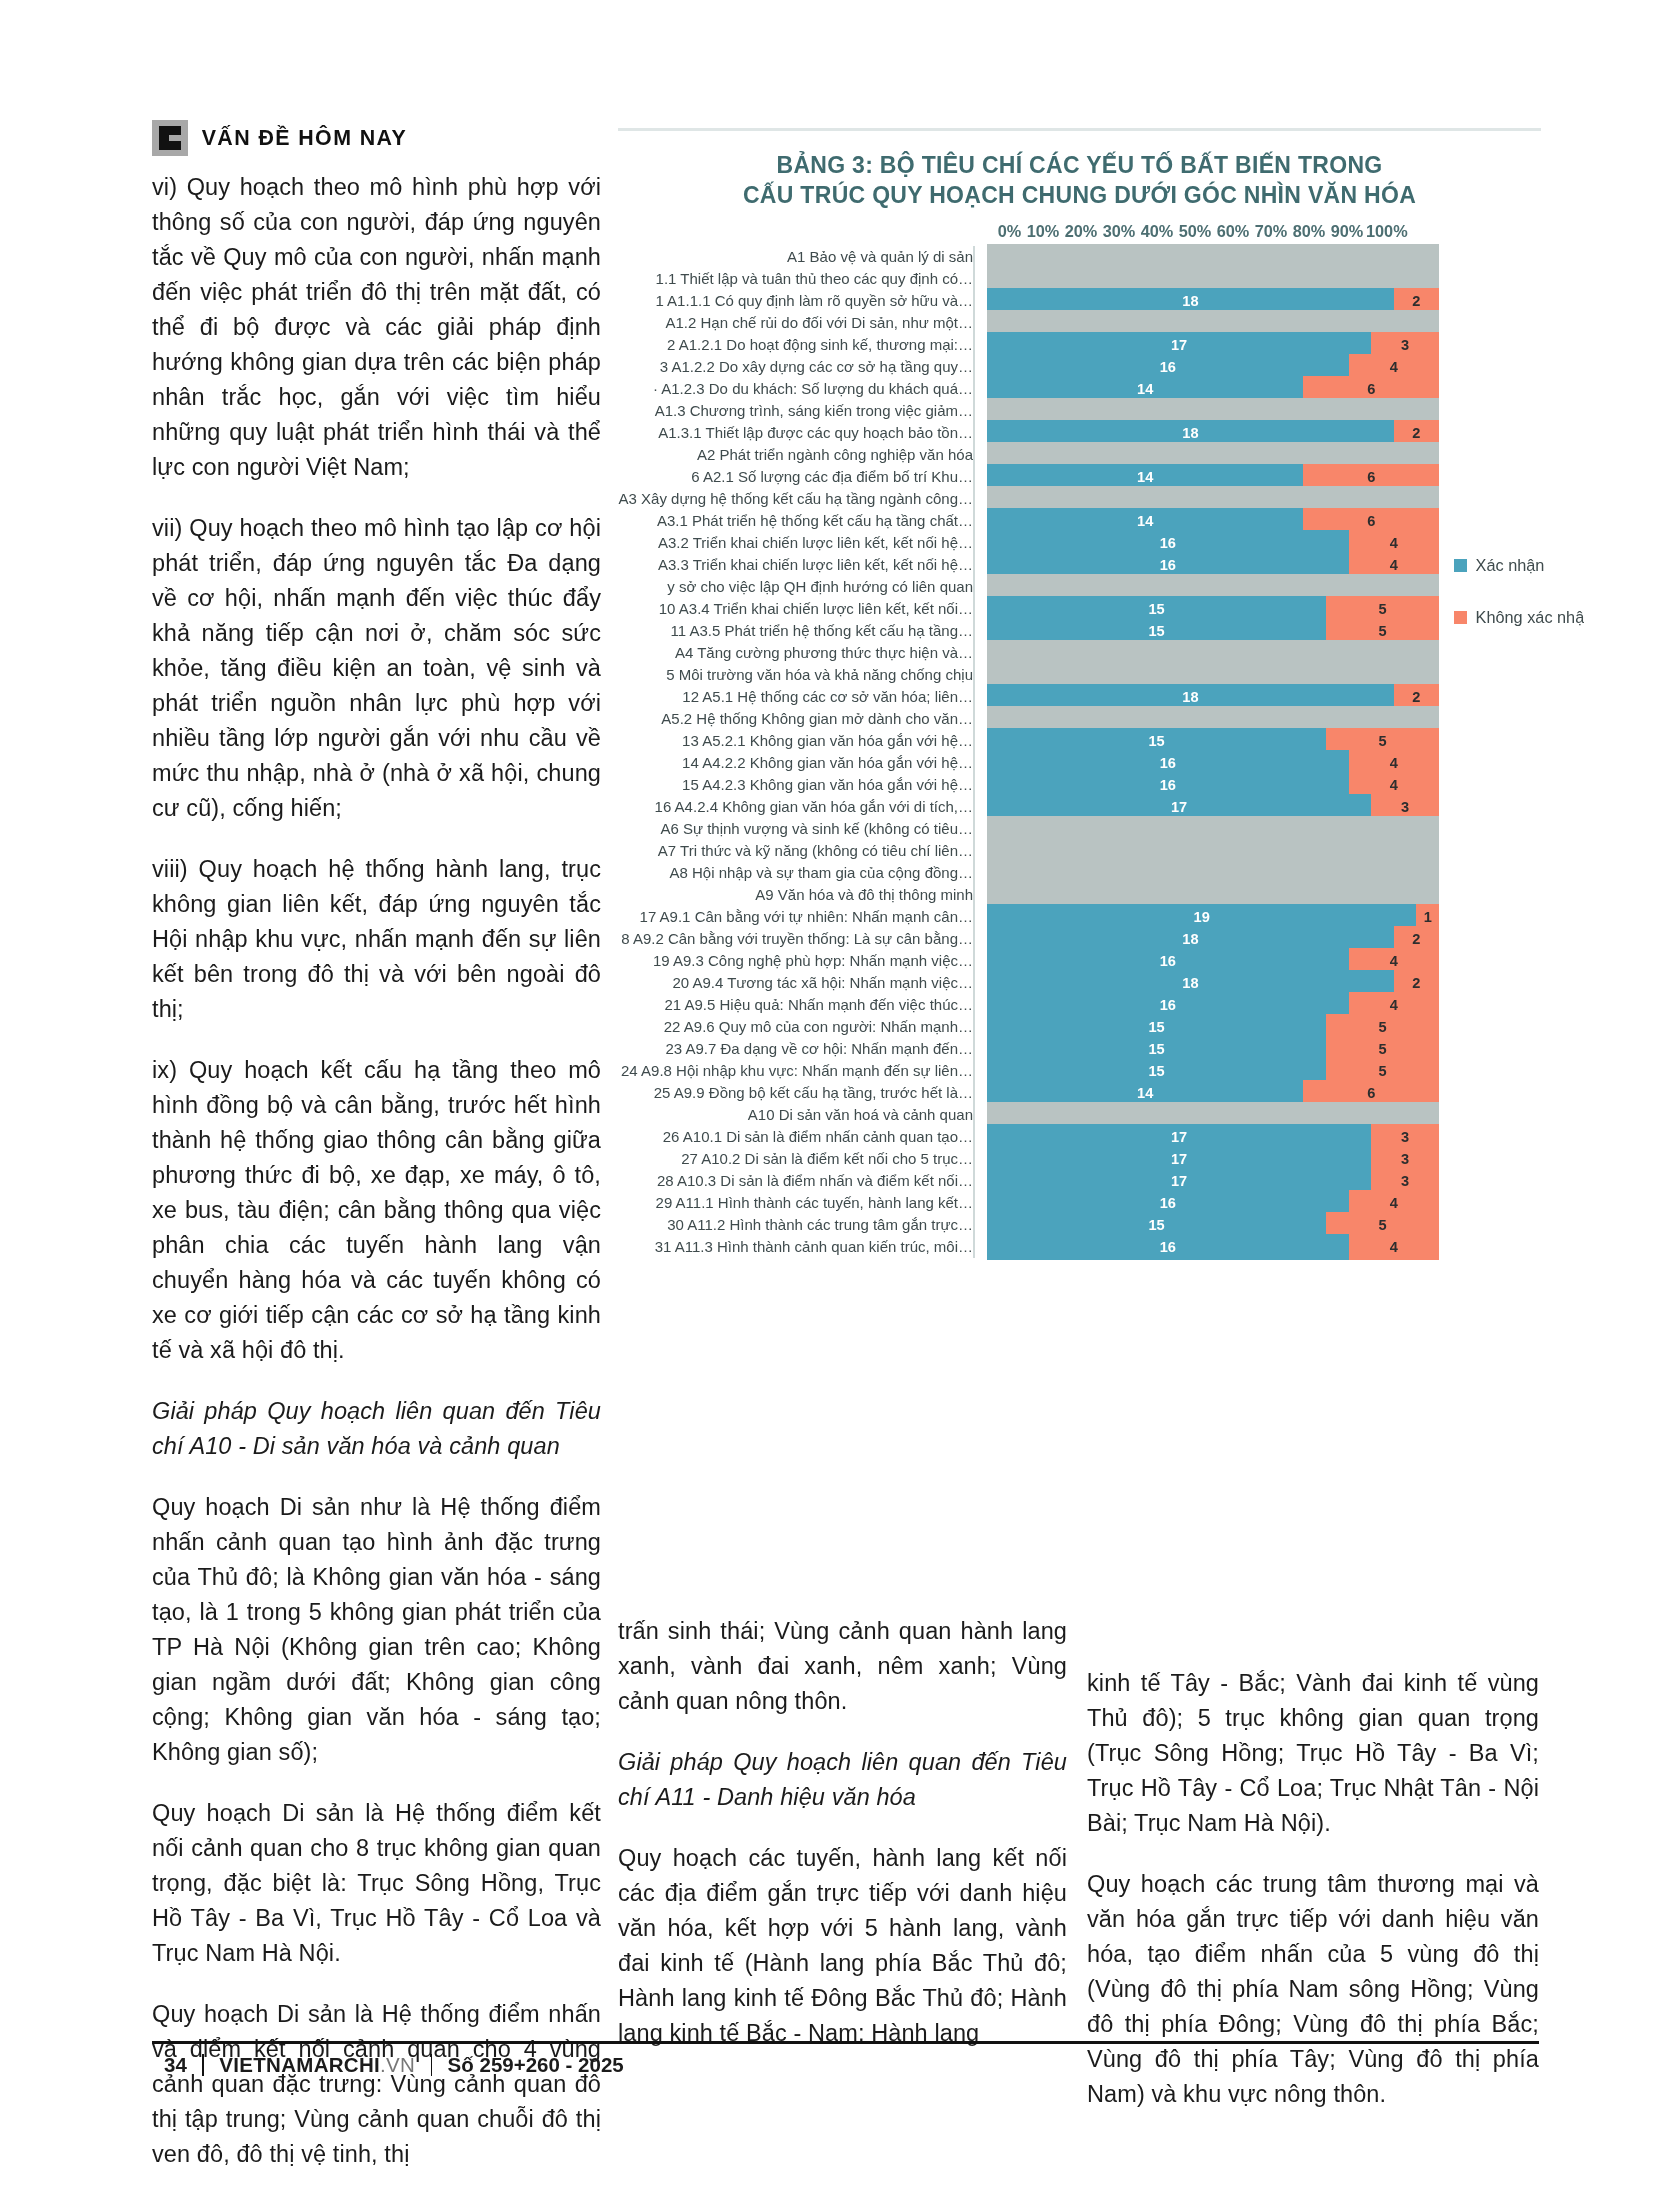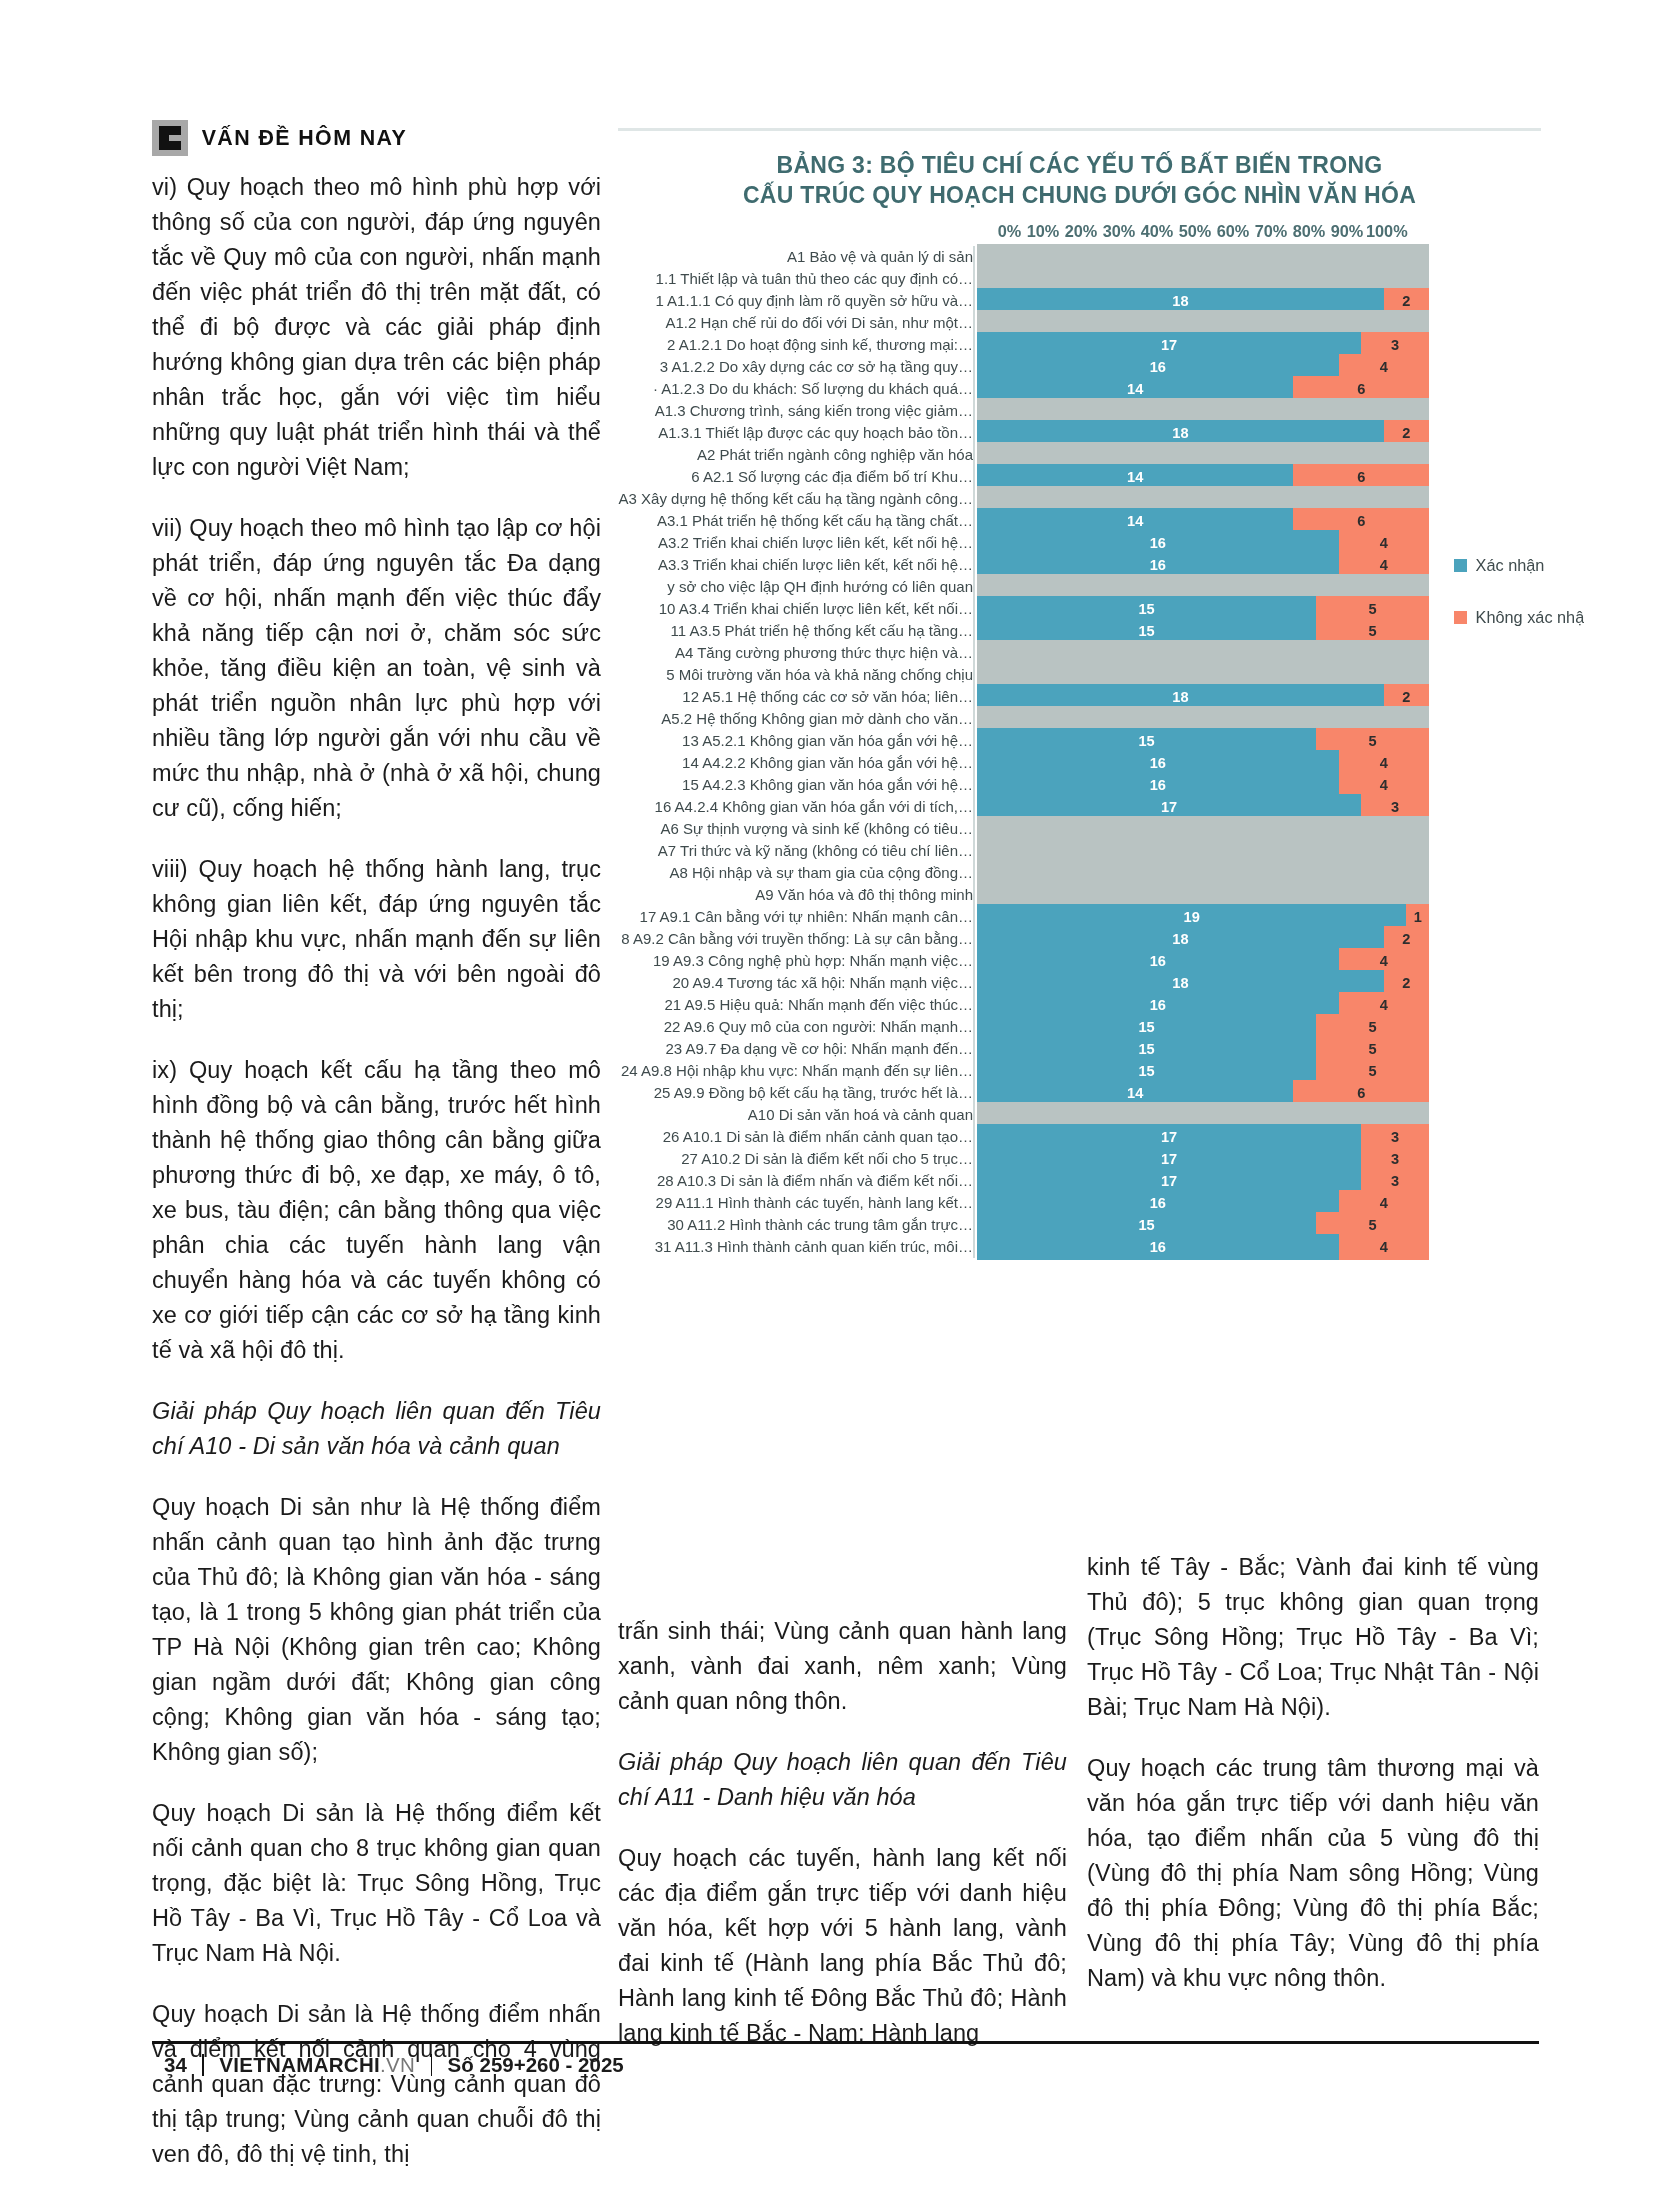--- a/index.html
+++ b/index.html
@@ -20,40 +20,40 @@
   .logo-mark::after{content:""; position:absolute; left:6.8px; top:6px; width:22px; height:9.4px; background:#111;}
   .logo-mark i{position:absolute; left:17px; top:20.5px; width:12px; height:9.4px; background:#111; display:block;}
   .masthead-title{font-size:21.4px; font-weight:bold; letter-spacing:1.4px; color:#111;}
 
   
   .col{position:absolute; text-align:justify;}
   .col p{margin:0 0 26px 0; font-size:23.5px; line-height:35px; font-weight:300; letter-spacing:0.1px;}
   .col p.italic{font-style:italic;}
   .colA{left:152px; top:170px; width:449px;}
   .colB{left:618px; top:1614px; width:449px;}
-  .colC{left:1087px; top:1550px; width:452px;}
+  .colC{left:1087px; top:1666px; width:452px;}
 
   
   .figure{position:absolute; left:618px; top:128px; width:923px;}
   .fig-rule{height:2.6px; background:#dfe6e6; width:100%; margin-bottom:19px;}
   .fig-title{
     text-align:center; color:#3f6b6f; font-weight:bold;
     font-size:23px; line-height:30px; letter-spacing:0.3px;
   }
   .axis-scale{
     margin-top:12px; color:#4d6f72; font-size:16.3px; font-weight:bold;
     letter-spacing:0px; padding-left:377px; white-space:nowrap;
   }
   .axis-scale span{display:inline-block; width:38px; text-align:center;}
   .axis-scale span.first{width:29px;}
 
   .plot{position:relative; margin-top:5.1px;}
   .row{display:flex; align-items:center; height:22px;}
   .rlabel{
-    width:355px; text-align:right; padding-right:4px;
+    width:355px; text-align:right; padding-right:14px;
     font-size:15px; color:#3f4b4d; white-space:nowrap;
     overflow:hidden; text-overflow:clip; direction:rtl;
   }
   .rlabel span{direction:ltr; unicode-bidi:plaintext;}
   .rbar{position:relative; width:452px; height:26px;}
   .seg{position:absolute; top:0; height:100%; display:flex; align-items:center; justify-content:center;
        font-size:14.6px; font-weight:bold;}
   .seg-yes{background:#4ba3bd; color:#ffffff; left:0;}
   .seg-no{background:#f8866a; color:#2e2e2e;}
   .seg-flat{background:#b9c3c2; left:0; width:100%;}

